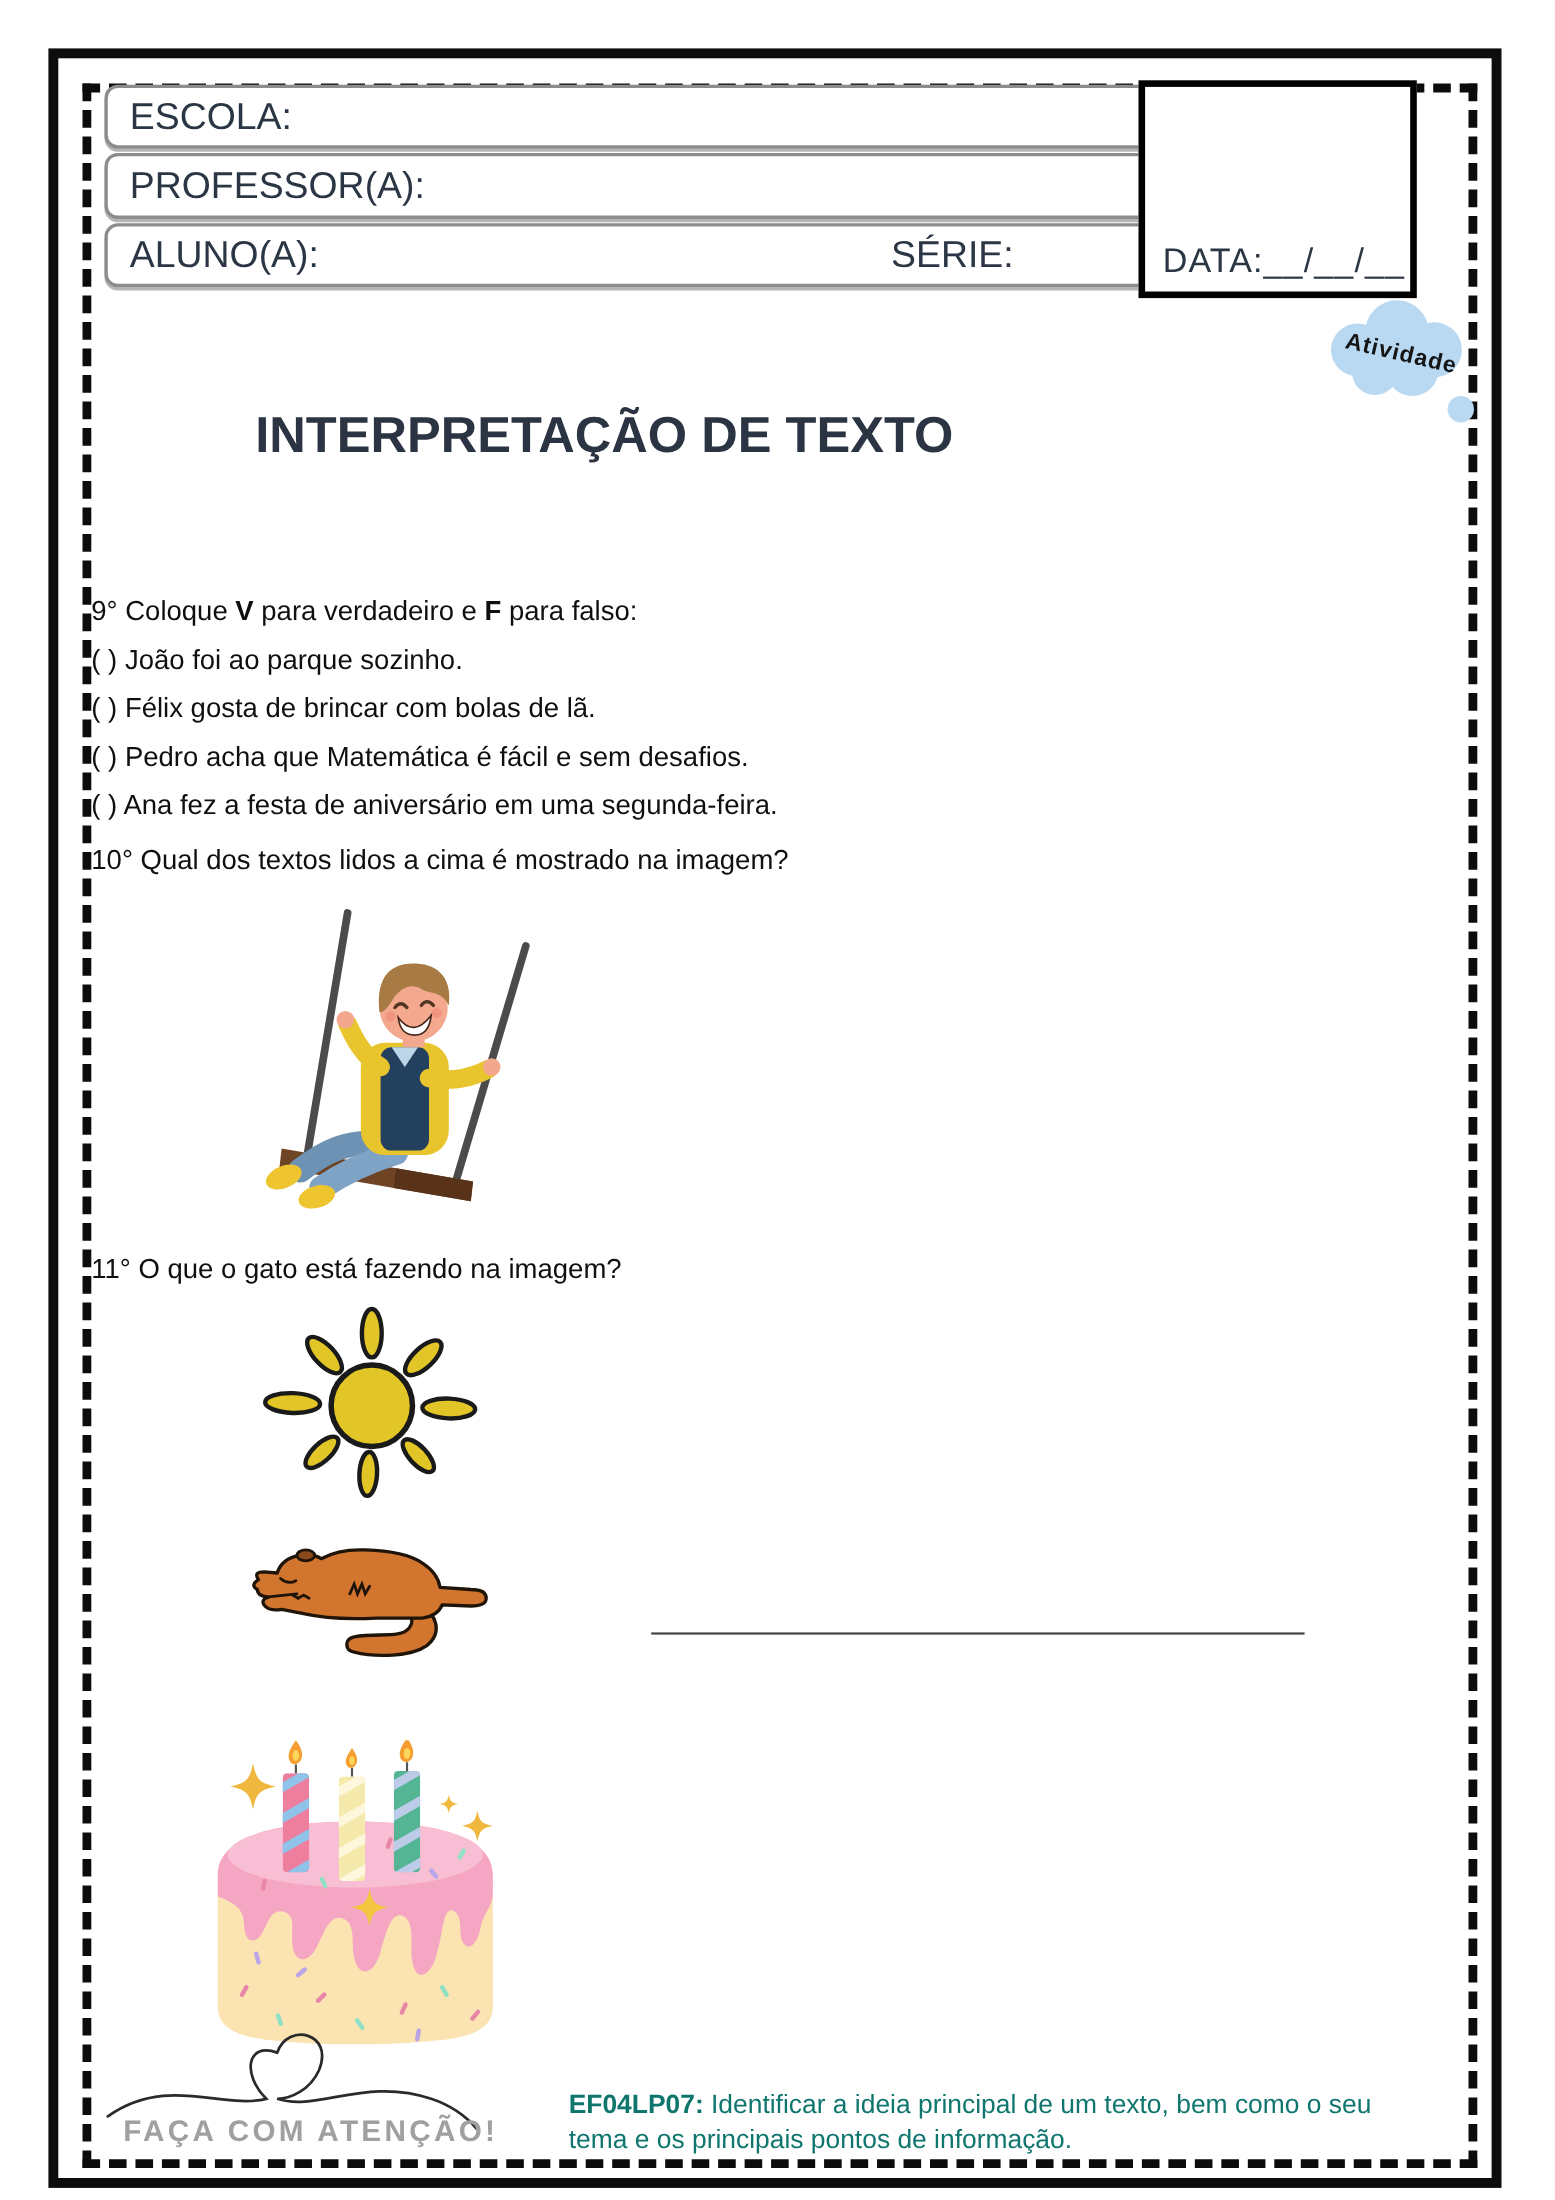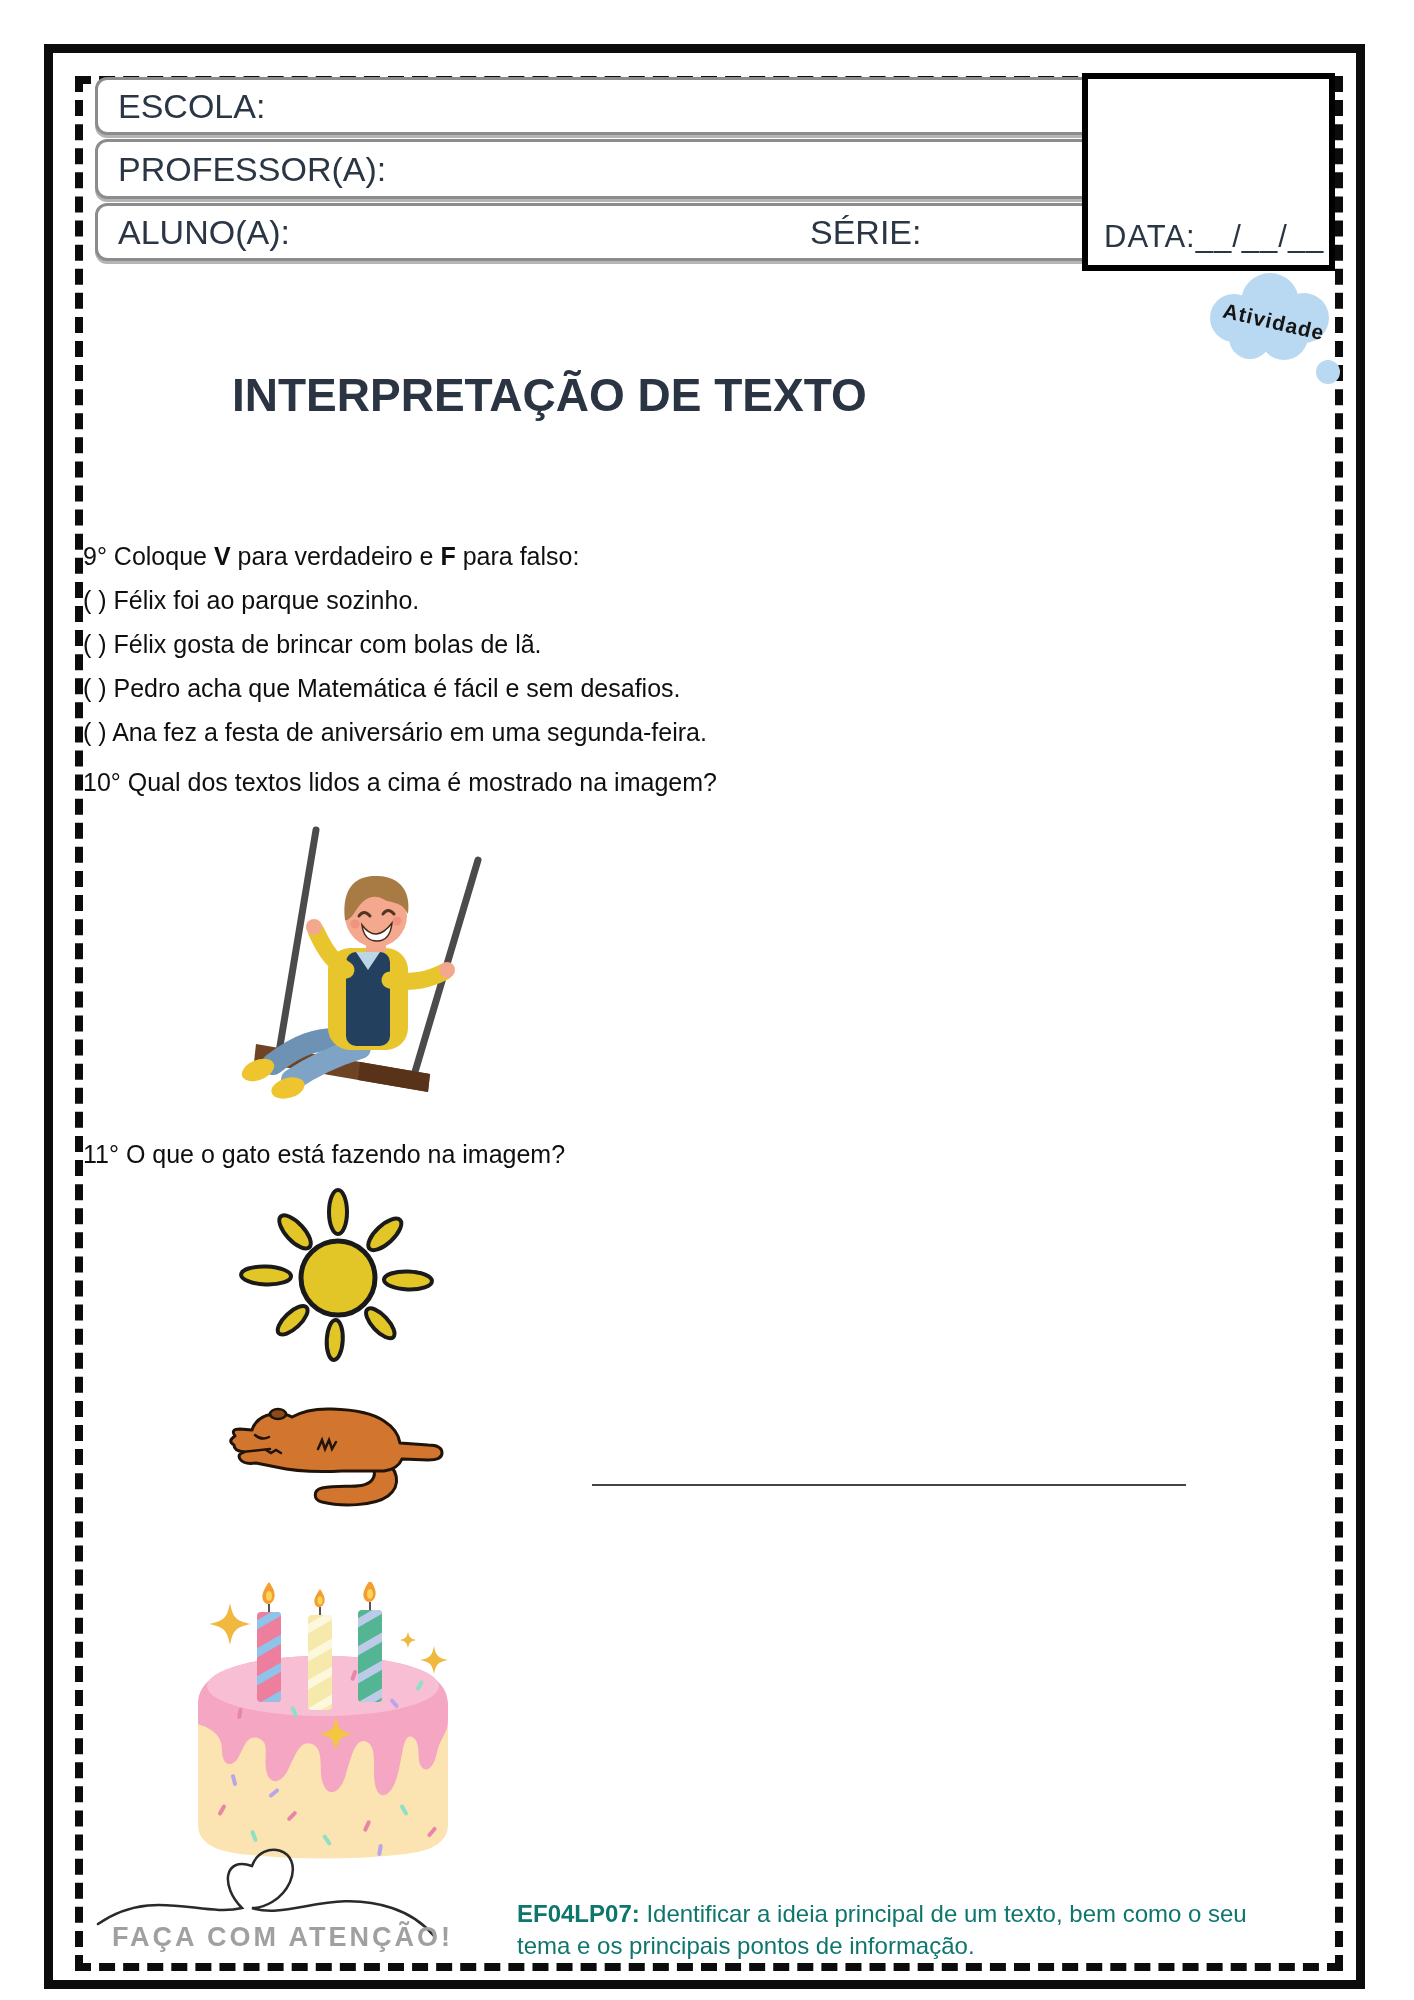--- a/index.html
+++ b/index.html
@@ -15,21 +15,21 @@
   .hrow {
     position:absolute; left:95px; width:1045px; background:#fff;
     border:3px solid #8c8c8c; border-radius:12px; box-shadow:0 3px 0 rgba(90,90,90,.45);
     display:flex; align-items:center; padding-left:20px; box-sizing:border-box;
     font-size:34px; color:#2b3645;
   }
   .hrow1 { top:77px;  height:58px; }
   .hrow2 { top:139px; height:60px; }
   .hrow3 { top:203px; height:58px; }
   .serie { position:absolute; left:712px; }
-  .date-box { position:absolute; left:1082px; top:73px; width:253px; height:198px; background:#fff; border:6px solid #000; box-sizing:border-box; }
+  .date-box { position:absolute; left:1035px; top:73px; width:253px; height:198px; background:#fff; border:6px solid #000; box-sizing:border-box; }
   .date-text { position:absolute; left:16px; bottom:10px; font-size:31px; color:#2b3645; letter-spacing:1px; }
 
   .badge { position:absolute; left:1196px; top:270px; width:160px; height:130px; }
   .badge svg { position:absolute; left:0; top:0; }
   .badge-label { position:absolute; left:26px; top:40px; transform:rotate(13deg); font-size:21px; font-weight:bold; color:#151515; letter-spacing:1px; }
 
   .title { position:absolute; left:232px; top:368px; font-size:46px; font-weight:bold; color:#2b3442; margin:0; }
 
   .q { position:absolute; left:83px; font-size:25px; color:#0f0f0f; white-space:pre-wrap; margin:0; }
   .q b { font-weight:bold; }
@@ -82,21 +82,21 @@
         <circle cx="54" cy="68" r="21"></circle>
         <circle cx="132" cy="102" r="12"></circle>
       </g>
     </svg>
     <span class="badge-label">Atividade</span>
   </div>
 
   <h1 class="title">INTERPRETAÇÃO DE TEXTO</h1>
 
   <p class="q q9-intro"><span>9° Coloque </span><b>V</b><span> para verdadeiro e </span><b>F</b><span> para falso:</span></p>
-  <p class="q q9-i0">( ) Félix foi ao parque sozinho.</p>
+  <p class="q q9-i0">( ) João foi ao parque sozinho.</p>
   <p class="q q9-i1">( ) Félix gosta de brincar com bolas de lã.</p>
   <p class="q q9-i2">( ) Pedro acha que Matemática é fácil e sem desafios.</p>
   <p class="q q9-i3">( ) Ana fez a festa de aniversário em uma segunda-feira.</p>
 
   <p class="q q10">10° Qual dos textos lidos a cima é mostrado na imagem?</p>
 
   <svg class="illus swing-pos" width="330" height="292" viewBox="0 0 330 292">
     <line x1="138" y1="10" x2="100" y2="238" stroke="#4b4b4b" stroke-width="7" stroke-linecap="round"></line>
     <line x1="300" y1="40" x2="234" y2="262" stroke="#4b4b4b" stroke-width="7" stroke-linecap="round"></line>
     <polygon points="78,224 252,254 250,272 76,242" fill="#6f4425"></polygon>

